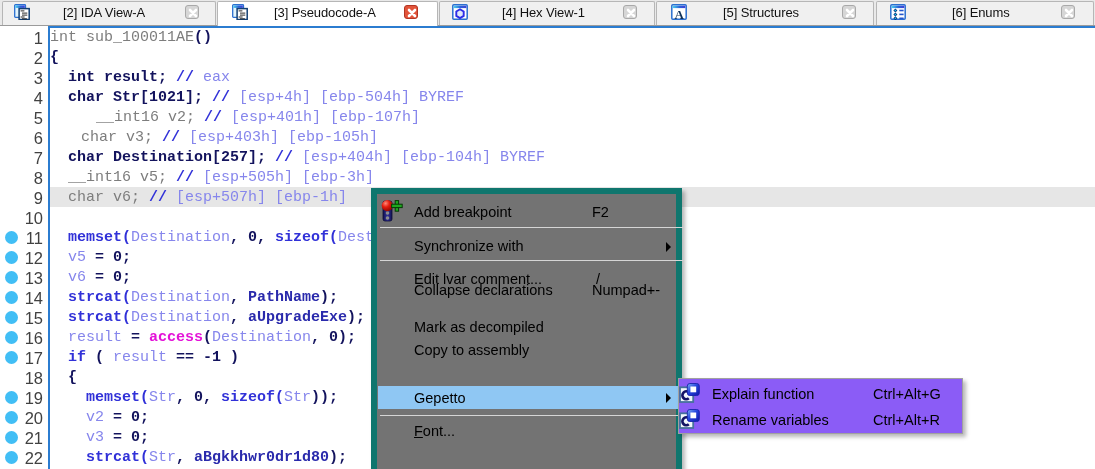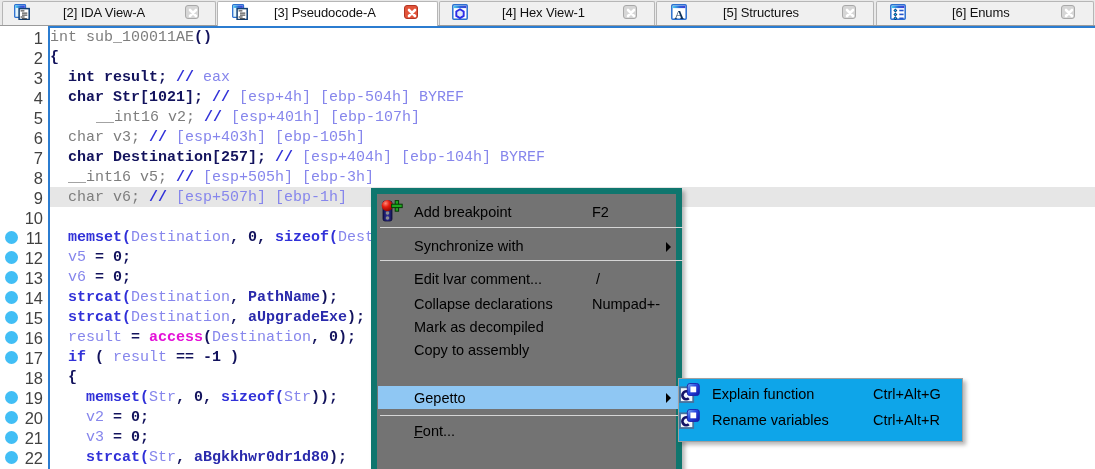--- a/index.html
+++ b/index.html
@@ -33,21 +33,21 @@
 .nv { color:#13135d; }
 
 
 #menu { position:absolute; left:371px; top:188px; width:311px; height:288px; background:#737373; border:6px solid #0f766e; box-shadow:3px 3px 4px rgba(0,0,0,0.28); z-index:10; }
 .mi { position:absolute; left:0; width:100%; height:24px; line-height:24px; font-size:14.5px; color:#000; }
 .mi .lab { position:absolute; left:37px; }
 .mi .sc { position:absolute; left:215px; }
 .msep { position:absolute; left:3px; width:303px; height:1px; background:#d5d5d5; }
 .hlm { position:absolute; left:1px; width:309px; height:23px; background:#8fc7f3; }
 .marrow { position:absolute; left:289px; width:0; height:0; border-left:5.5px solid #000; border-top:5px solid transparent; border-bottom:5px solid transparent; }
-#submenu { position:absolute; left:678px; top:378px; width:285px; height:64px; background:#0ea5e9; border:1px solid #a0a0a0; box-shadow:3px 3px 4px rgba(0,0,0,0.28); z-index:11; }
+#submenu { position:absolute; left:678px; top:378px; width:285px; height:56px; background:#8b5cf6; border:1px solid #a0a0a0; box-shadow:3px 3px 4px rgba(0,0,0,0.28); z-index:11; }
 .si { position:absolute; left:0; width:100%; height:24px; line-height:24px; font-size:14.5px; color:#000; }
 .si .lab { position:absolute; left:33px; }
 .si .sc { position:absolute; left:194px; }
 </style>
 </head>
 <body>
 
 <div id="tabbar"></div>
 <div class="tab" style="left:2px; width:214px;"></div>
 <div class="tab active" style="left:217px; width:221px;"></div>
@@ -215,21 +215,21 @@
     <div class="dot" style="top:423.5px;"></div>
   </div>
 <div id="hl9"></div>
 
 <div id="code">
     <div class="cl" style="top:28px;"><span class="gr">int sub_100011AE</span><span class="nv">()</span></div>
     <div class="cl" style="top:48px;"><span class="nv">{</span></div>
     <div class="cl" style="top:68px;">  int result; <span class="kw">//</span><span class="lv"> eax</span></div>
     <div class="cl" style="top:88px;">  char Str[1021]; <span class="kw">//</span><span class="lv"> [esp+4h] [ebp-504h] BYREF</span></div>
     <div class="cl" style="top:108px;padding-left:28px;"><span class="gr">  __int16 v2; </span><span class="kw">//</span><span class="lv"> [esp+401h] [ebp-107h]</span></div>
-    <div class="cl" style="top:128px;"><span class="gr">  char v3; </span><span class="kw">//</span><span class="lv"> [esp+403h] [ebp-105h]</span></div>
+    <div class="cl" style="top:128px;padding-left:13px;"><span class="gr">  char v3; </span><span class="kw">//</span><span class="lv"> [esp+403h] [ebp-105h]</span></div>
     <div class="cl" style="top:148px;">  char Destination[257]; <span class="kw">//</span><span class="lv"> [esp+404h] [ebp-104h] BYREF</span></div>
     <div class="cl" style="top:168px;"><span class="gr">  __int16 v5; </span><span class="kw">//</span><span class="lv"> [esp+505h] [ebp-3h]</span></div>
     <div class="cl" style="top:188px;"><span class="gr">  char v6; </span><span class="kw">//</span><span class="lv"> [esp+507h] [ebp-1h]</span></div>
     <div class="cl" style="top:208px;"></div>
     <div class="cl" style="top:228px;">  <span class="kw">memset(</span><span class="lv">Destination</span>, 0, <span class="kw">sizeof(</span><span class="lv">Destination</span>));</div>
     <div class="cl" style="top:248px;">  <span class="lv">v5</span> = 0;</div>
     <div class="cl" style="top:268px;">  <span class="lv">v6</span> = 0;</div>
     <div class="cl" style="top:288px;">  <span class="kw">strcat(</span><span class="lv">Destination</span>, <span class="gl">PathName</span>);</div>
     <div class="cl" style="top:308px;">  <span class="kw">strcat(</span><span class="lv">Destination</span>, <span class="gl">aUpgradeExe</span>);</div>
     <div class="cl" style="top:328px;">  <span class="lv">result</span> = <span class="mg">access</span>(<span class="lv">Destination</span>, 0);</div>
@@ -271,21 +271,21 @@
   <div class="msep" style="top:33px;"></div>
   <div class="mi" style="top:40px;">
       <span class="lab">Synchronize with</span>
     </div>
   <div class="marrow" style="top:47.5px;"></div>
   <div class="msep" style="top:66px;"></div>
   <div class="mi" style="top:73px;">
       <span class="lab">Edit lvar comment...</span>
       <span class="sc" style="left:219px;">/</span>
     </div>
-  <div class="mi" style="top:98px;">
+  <div class="mi" style="top:84px;">
       <span class="lab">Collapse declarations</span>
       <span class="sc">Numpad+-</span>
     </div>
   <div class="mi" style="top:120.5px;text-decoration:underline;">
       <span class="lab">Mark as decompiled</span>
     </div>
   <div class="mi" style="top:144px;">
       <span class="lab">Copy to assembly</span>
     </div>
   <div class="hlm" style="top:192px;"></div>

